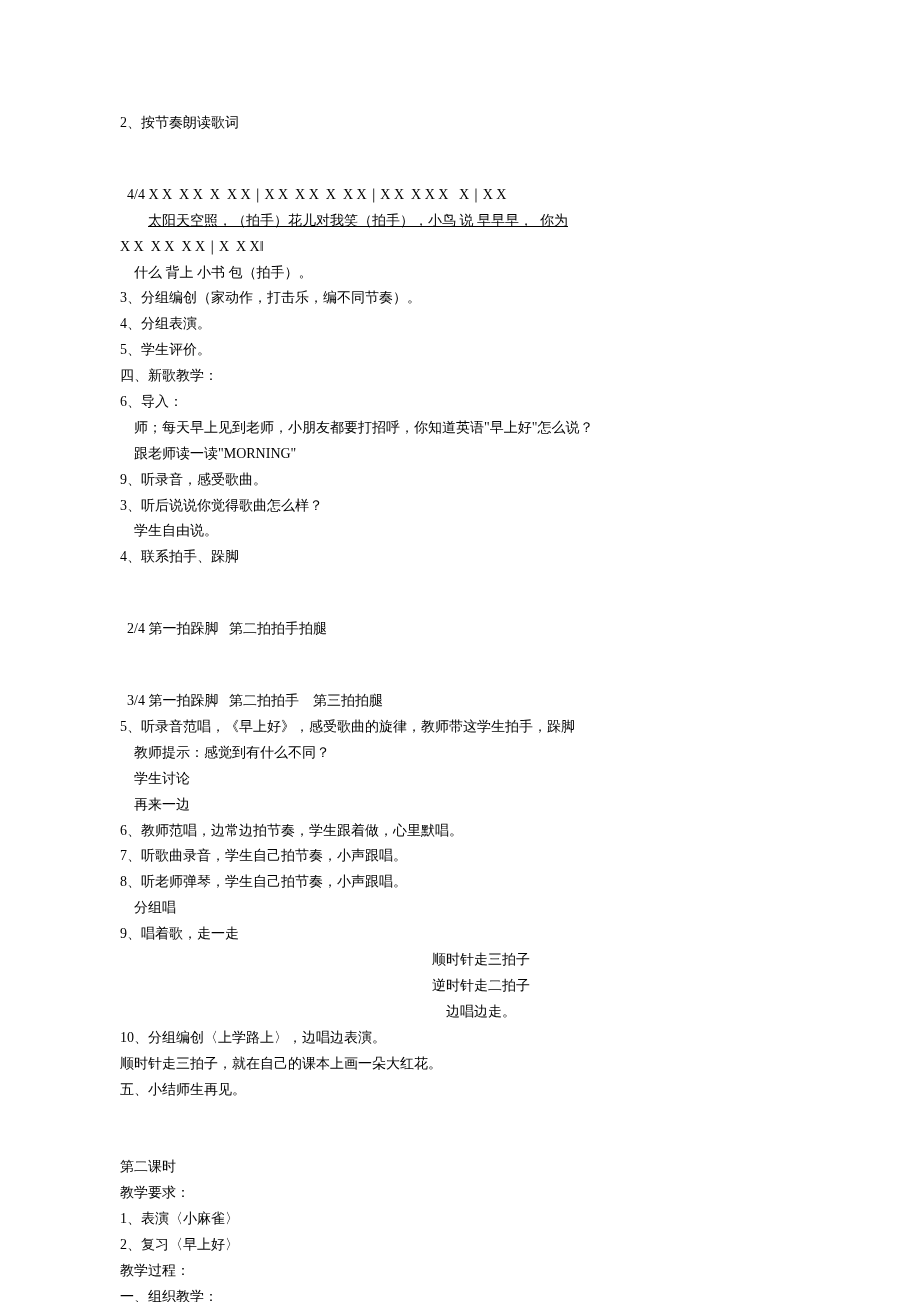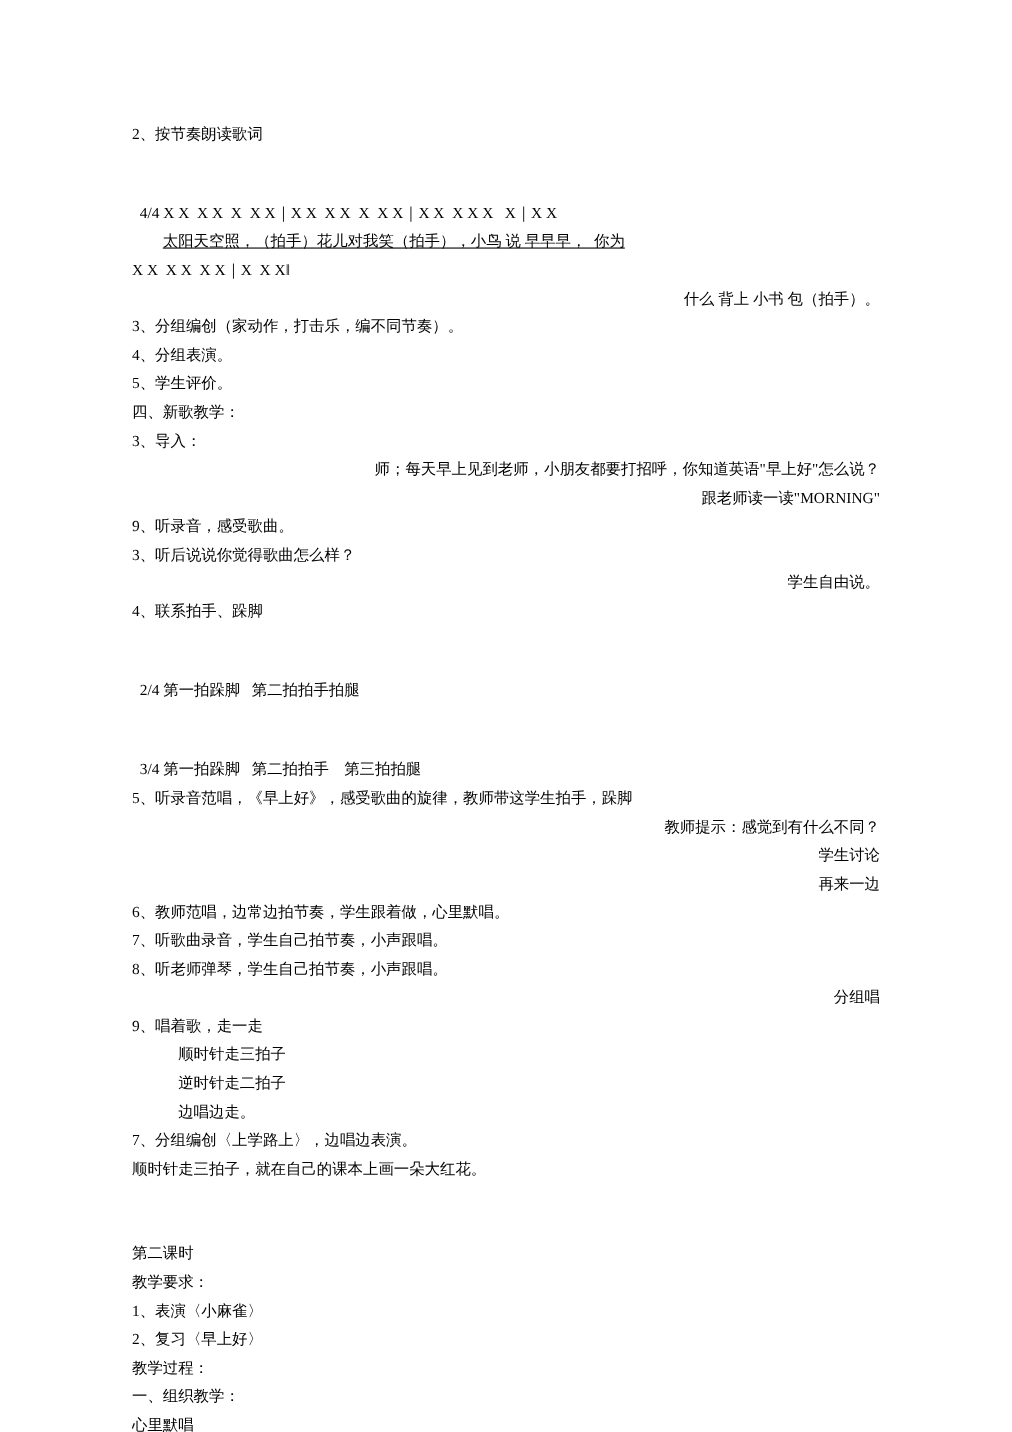--- a/index.html
+++ b/index.html
@@ -14,62 +14,63 @@
   .page {
     width: 920px;
     min-height: 1302px;
     padding: 110px 120px 80px 120px;
     box-sizing: border-box;
   }
   .line {
     white-space: pre-wrap;
   }
   .indent-1 { padding-left: 0.5em; margin-top: 46px; }
-  .indent-2 { padding-left: 1em; text-align: right; }
+  .indent-2 { padding-left: 1em; }
   .indent-3 { padding-left: 2em; text-decoration: underline; }
-  .indent-4 { padding-left: 3em; }
+  .indent-4 { padding-left: 3em; text-align: center; }
   .gap { height: 1.85em; }
 </style>
 </head>
 <body>
 
 <div class="page">
   <div id="content">
       <div class="line ">2、按节奏朗读歌词</div>
       <div class="line indent-1">4/4 X X  X X  X  X X｜X X  X X  X  X X｜X X  X X X   X｜X X</div>
       <div class="line indent-3">太阳天空照，（拍手）花儿对我笑（拍手），小鸟 说 早早早，  你为</div>
       <div class="line ">X X  X X  X X｜X  X X‖</div>
       <div class="line indent-2">什么 背上 小书 包（拍手）。</div>
       <div class="line ">3、分组编创（家动作，打击乐，编不同节奏）。</div>
       <div class="line ">4、分组表演。</div>
       <div class="line ">5、学生评价。</div>
       <div class="line ">四、新歌教学：</div>
-      <div class="line ">3、导入：</div>
+      <div class="line ">6、导入：</div>
       <div class="line indent-2">师；每天早上见到老师，小朋友都要打招呼，你知道英语"早上好"怎么说？</div>
       <div class="line indent-2">跟老师读一读"MORNING"</div>
       <div class="line ">9、听录音，感受歌曲。</div>
       <div class="line ">3、听后说说你觉得歌曲怎么样？</div>
       <div class="line indent-2">学生自由说。</div>
       <div class="line ">4、联系拍手、跺脚</div>
       <div class="line indent-1">2/4 第一拍跺脚   第二拍拍手拍腿</div>
       <div class="line indent-1">3/4 第一拍跺脚   第二拍拍手    第三拍拍腿</div>
       <div class="line ">5、听录音范唱，《早上好》，感受歌曲的旋律，教师带这学生拍手，跺脚</div>
       <div class="line indent-2">教师提示：感觉到有什么不同？</div>
       <div class="line indent-2">学生讨论</div>
       <div class="line indent-2">再来一边</div>
       <div class="line ">6、教师范唱，边常边拍节奏，学生跟着做，心里默唱。</div>
       <div class="line ">7、听歌曲录音，学生自己拍节奏，小声跟唱。</div>
       <div class="line ">8、听老师弹琴，学生自己拍节奏，小声跟唱。</div>
       <div class="line indent-2">分组唱</div>
       <div class="line ">9、唱着歌，走一走</div>
       <div class="line indent-4">顺时针走三拍子</div>
       <div class="line indent-4">逆时针走二拍子</div>
       <div class="line indent-4">边唱边走。</div>
-      <div class="line ">7、分组编创〈上学路上〉，边唱边表演。</div>
+      <div class="line ">10、分组编创〈上学路上〉，边唱边表演。</div>
       <div class="line ">顺时针走三拍子，就在自己的课本上画一朵大红花。</div>
+      <div class="line ">五、小结师生再见。</div>
       <div class="line gap"></div>
       <div class="line gap"></div>
       <div class="line ">第二课时</div>
       <div class="line ">教学要求：</div>
       <div class="line ">1、表演〈小麻雀〉</div>
       <div class="line ">2、复习〈早上好〉</div>
       <div class="line ">教学过程：</div>
       <div class="line ">一、组织教学：</div>
       <div class="line ">心里默唱</div>
       <div class="line ">二、复习〈早上好〉</div>

